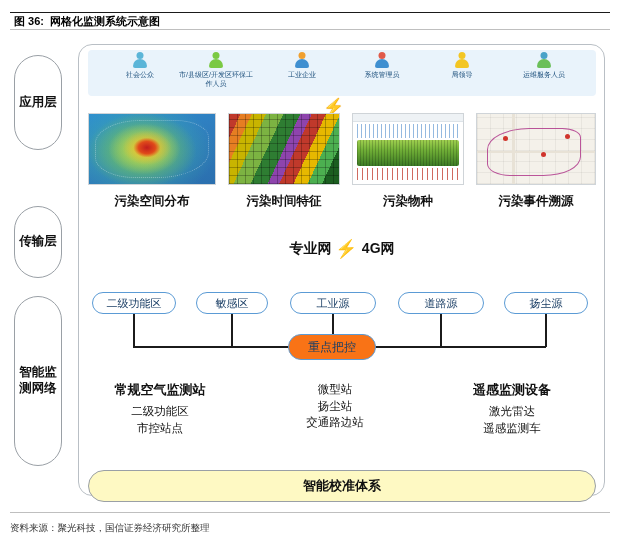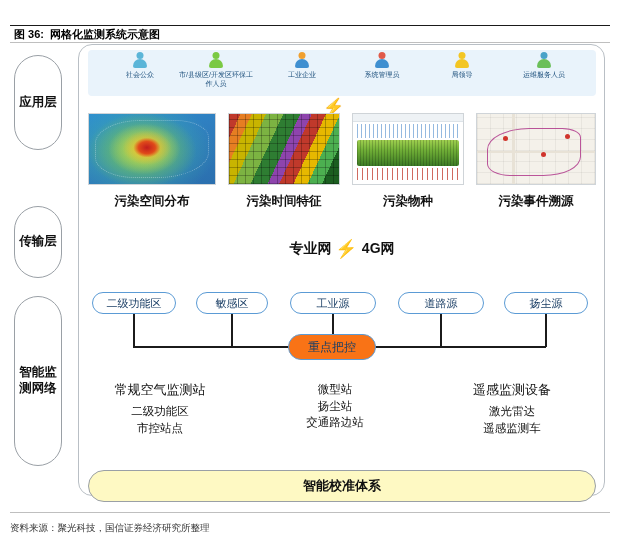--- a/index.html
+++ b/index.html
@@ -27,21 +27,20 @@
     left: 10px;
     top: 12px;
     width: 600px;
     height: 18px;
     border-top: 1.5px solid #1a1a1a;
     border-bottom: 1px solid #bfbfbf;
     box-sizing: border-box;
     display: flex;
     align-items: center;
     padding-left: 4px;
-    margin-top: 13px;
   }
   .fig-label {
     font-size: 11px;
     font-weight: bold;
     color: #000;
   }
   .fig-title {
     font-size: 11px;
     font-weight: bold;
     color: #000;
@@ -322,21 +321,21 @@
   }
 
   
   .col {
     position: absolute;
     top: 381px;
     text-align: center;
   }
   .col-title {
     font-size: 13px;
-    font-weight: normal;
+    font-weight: bold;
     color: #111;
     margin-bottom: 4px;
   }
   .col-item {
     font-size: 11.5px;
     color: #111;
     line-height: 1.45;
   }
   #col-0 { left: 80px;  width: 160px; }
   #col-1 { left: 250px; width: 170px; }

